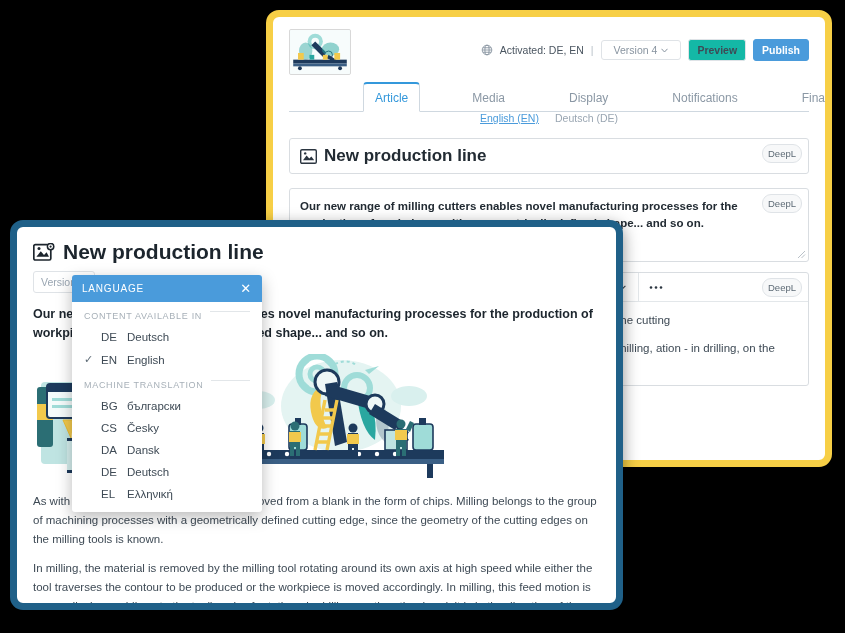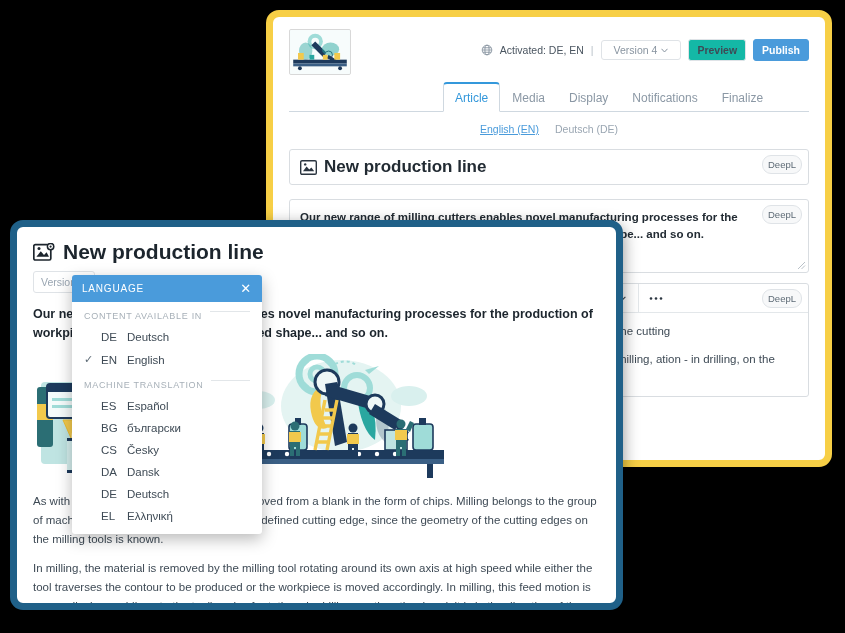--- a/index.html
+++ b/index.html
@@ -64,38 +64,39 @@
     border-radius: 3px; padding: 4px 8px; cursor: pointer;
   }
 
   
   .tabs {
     display: flex; justify-content: center;
     align-items: flex-end;
     border-bottom: 1px solid #cfd8e0;
     margin-top: 6px;
     padding-left: 120px;
+    gap: 40px;
   }
   .tab {
     font-size: 12px; color: #8b98a5;
     padding: 7px 11px 6px 11px;
     cursor: pointer; position: relative; top: 1px;
     border: 1px solid transparent;
     border-radius: 4px 4px 0 0;
     white-space: nowrap;
   }
   .tab.active {
     color: #3498db;
     background: #fff;
     border-color: #cfd8e0 #cfd8e0 #fff #cfd8e0;
     border-top: 2px solid #3498db;
   }
   .lang-tabs {
     display: flex; justify-content: center; gap: 16px;
-    margin-top: 11px; font-size: 10.5px;
+    font-size: 10.5px;
   }
   .lang-tab { color: #9aa6b2; cursor: pointer; }
   .lang-tab.active { color: #4A9BDB; text-decoration: underline; }
 
   
   .field-wrap { position: relative; margin-top: 14px; }
   .field-title {
     border: 1px solid #d9dde1; border-radius: 3px;
     padding: 7px 58px 7px 10px;
     display: flex; align-items: center; gap: 7px;
@@ -541,25 +542,20 @@
         <span class="lang-code">EN</span>
         <span>English</span>
       </div>
 
       <div class="lang-group">
         <span>MACHINE TRANSLATION</span>
         <span class="rule"></span>
       </div>
       <div class="lang-item">
         <span class="lang-check"></span>
-        <span class="lang-code">ES</span>
-        <span>Español</span>
-      </div>
-      <div class="lang-item">
-        <span class="lang-check"></span>
         <span class="lang-code">BG</span>
         <span>български</span>
       </div>
       <div class="lang-item">
         <span class="lang-check"></span>
         <span class="lang-code">CS</span>
         <span>Česky</span>
       </div>
       <div class="lang-item">
         <span class="lang-check"></span>

